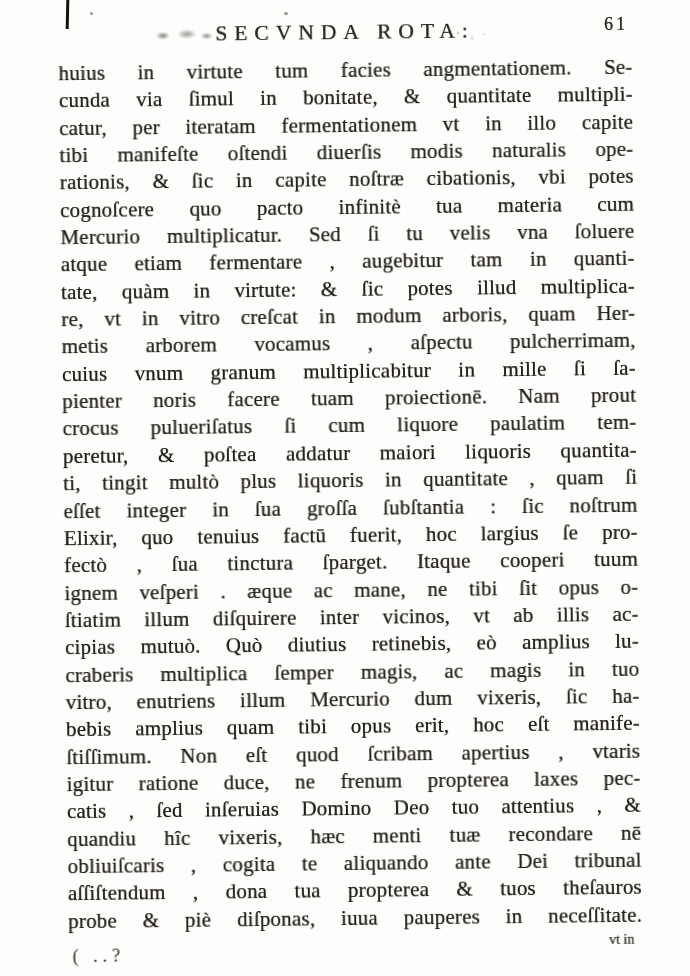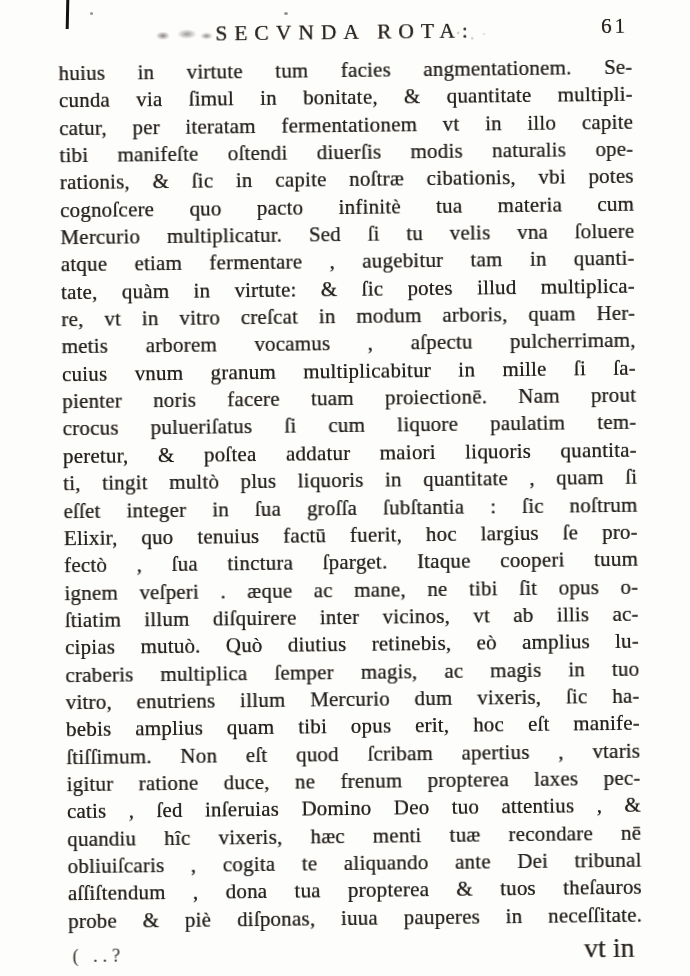--- a/index.html
+++ b/index.html
@@ -37,21 +37,21 @@
     display: block;
     text-align: center;
     font-size: 21.5px;
     letter-spacing: 7px;
     color: #27221c;
   }
   .page-number {
     position: absolute;
     right: 4px;
     top: -3px;
-    font-size: 21px;
+    font-size: 18px;
     letter-spacing: 3px;
   }
   
   .title-smudge {
     position: absolute;
     left: 98px;
     top: 6px;
     width: 56px;
     height: 14px;
     background:
@@ -93,21 +93,21 @@
     top: 8px;
     font-size: 18px;
     letter-spacing: 5px;
     color: rgba(44,38,32,0.32);
     filter: blur(0.6px);
   }
   .catchword {
     position: absolute;
     right: 8px;
     top: 0px;
-    font-size: 28px;
+    font-size: 14px;
     color: rgba(34,28,22,0.8);
   }
   
   .edge-mark {
     position: absolute;
     left: 66px;
     top: 0px;
     width: 3px;
     height: 29px;
     background: #14110e;

